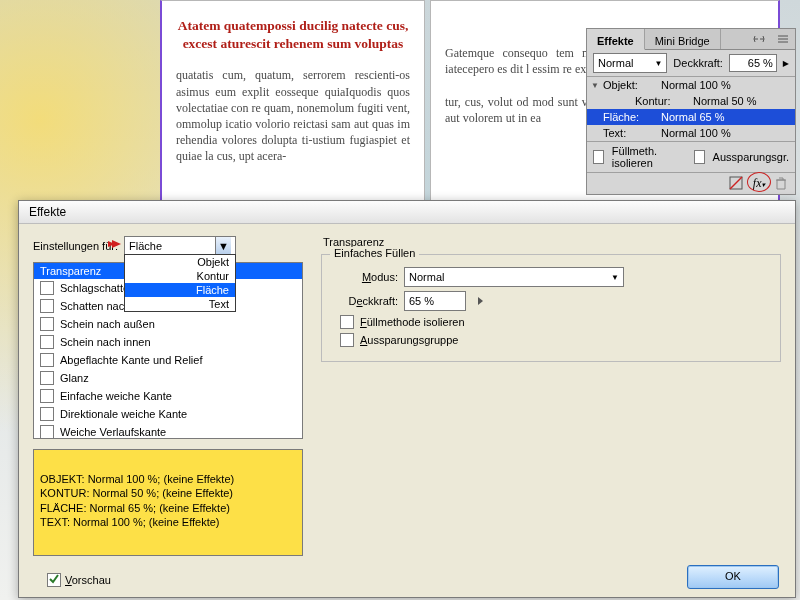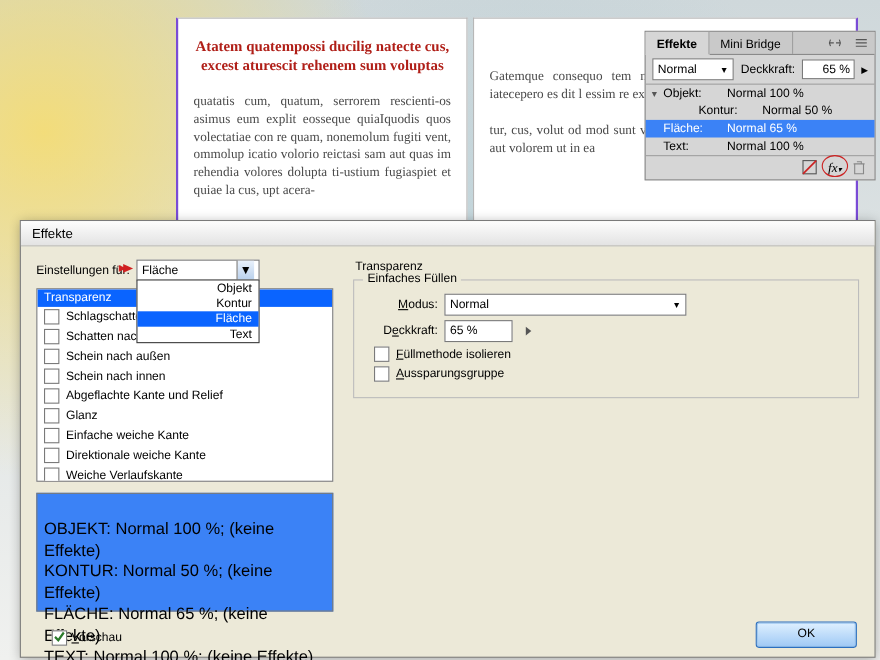--- a/index.html
+++ b/index.html
@@ -10,21 +10,21 @@
 }
 .bg {
   position: absolute; inset: 0;
   background:
     radial-gradient(circle at 5% 20%, rgba(255,220,80,0.7), rgba(255,255,255,0) 35%),
     radial-gradient(circle at 60% 40%, rgba(170,200,210,0.6), rgba(255,255,255,0) 50%),
     linear-gradient(180deg,#cfd8db,#f0f1ef);
 }
 
 .page {
-  position: absolute; top: 16px; background: #fff;
+  position: absolute; top: 0; background: #fff;
   border: 1px solid #b7b7b7; padding: 12px 14px;
   box-sizing: border-box; font-family: Georgia, "Times New Roman", serif;
 }
 .page-left  { left: 160px; width: 265px; height: 205px; border-left: 2px solid #7a4bd6; }
 .page-right { left: 430px; width: 350px; height: 205px; border-right: 2px solid #7a4bd6; }
 .red-head { color:#b01f18; font-weight:bold; font-size:13.5px; text-align:center; line-height:1.35; margin:4px 0 14px 0; }
 .body-serif { color:#4a4a4a; font-size:12px; line-height:1.35; text-align:justify; hyphens:auto; }
 
 .panel {
   position:absolute; top:28px; right:4px; width:208px;
@@ -36,21 +36,21 @@
 .ptab.active { background:#d6d6d6; margin-bottom:-1px; border-bottom:1px solid #d6d6d6; font-weight:bold; }
 .ptab-gap { flex:1; }
 .ptab-ico { display:flex; align-items:center; gap:6px; padding:0 6px; }
 .panel-row { display:flex; align-items:center; padding:3px 6px; gap:6px; }
 .panel-sel { flex:1; height:18px; border:1px solid #7a7a7a; background:#fff; padding:0 4px;
   display:flex; align-items:center; justify-content:space-between; }
 .panel-list { border-top:1px solid #a0a0a0; }
 .plist-row { display:flex; padding:2px 2px 2px 16px; align-items:center; cursor:pointer; }
 .plist-row .lab  { flex:0 0 58px; }
 .plist-row .val  { flex:1; }
-.plist-row.sel { background:#3b82f6; color:#fff; }
+.plist-row.sel { background:#1d4ed8; color:#fff; }
 .plist-row .tri { position:absolute; left:4px; font-size:8px; color:#555; }
 .panel-foot { display:flex; align-items:center; padding:3px 6px; gap:8px; border-top:1px solid #a0a0a0;}
 .panel-icons { display:flex; justify-content:flex-end; gap:10px; padding:3px 8px; border-top:1px solid #a0a0a0;}
 .fx-circle { border:1.5px solid #c22; border-radius:50%; width:22px; height:18px;
   position:absolute; right:24px; bottom:2px; pointer-events:none;}
 .chk { width:12px; height:12px; border:1px solid #7a7a7a; background:#fff; display:inline-block; vertical-align:middle;}
 .mini-inp { width:40px; height:16px; border:1px solid #7a7a7a; background:#fff; padding:0 3px;
   display:inline-flex; align-items:center; justify-content:flex-end;}
 
 .dialog {
@@ -72,22 +72,22 @@
 .red-arrow { position:absolute; left:-12px; top:4px; width:0;height:0;
   border-top:4px solid transparent; border-bottom:4px solid transparent; border-left:9px solid #d02020;}
 .red-arrow::after{content:"";position:absolute;right:6px;top:-3px;width:0;height:0;
   border-top:3px solid transparent;border-bottom:3px solid transparent;border-left:7px solid #d02020;}
 .dd-list { position:absolute; top:18px; left:0; right:0; background:#fff; border:1px solid #3a3a3a; z-index:5;}
 .dd-item { padding:1px 6px; cursor:pointer;text-align:right; }
 .dd-item.sel { background:#0a64ff; color:#fff; }
 .fx-list { border:1px solid #7a7a7a; background:#fff; height:178px; overflow:hidden;}
 .fx-item { display:flex; align-items:center; padding:2px 6px; gap:6px; cursor:pointer;}
 .fx-item.sel { background:#0a64ff; color:#fff; }
-.summary { margin-top:10px; border:1px solid #7a7a7a; background:#3b82f6; padding:22px 6px;
-  font-size:15px; line-height:1.3; height:62px;}
+.summary { margin-top:10px; border:1px solid #7a7a7a; background:#fde047; padding:22px 6px;
+  font-size:11px; line-height:1.3; height:62px;}
 .preview-row { display:flex; align-items:center; gap:4px; position:absolute; left:28px; bottom:10px;}
 .group-title { font-size:11px; margin-bottom:6px; padding-left:2px;}
 .fieldset { border:1px solid #bcbcbc; padding:8px 10px 10px 10px; position:relative; margin-top:4px;}
 .fieldset-legend { position:absolute; top:-8px; left:8px; background:#ece9d8; padding:0 4px;}
 .form-row { display:flex; align-items:center; margin:4px 0; gap:6px;}
 .form-label { width:66px; text-align:right; }
 .form-label u{text-decoration:underline;}
 .sel-box { border:1px solid #7a7a7a; background:#fff; height:18px; width:210px; padding:0 4px;
   display:flex; align-items:center; justify-content:space-between;}
 .sel-box .arrow{font-size:8px;}
@@ -159,20 +159,27 @@
       </div>
       <div class="plist-row sel" style="position: relative;">
         <span class="lab">Fläche:</span>
         <span class="val">Normal 65 %</span>
       </div>
       <div class="plist-row" style="position: relative;">
         <span class="lab">Text:</span>
         <span class="val">Normal 100 %</span>
       </div>
     </div>
+  <div class="panel-foot">
+    <span class="chk"></span>
+    <span>Füllmeth. isolieren</span>
+    <span style="flex:1"></span>
+    <span class="chk"></span>
+    <span>Aussparungsgr.</span>
+  </div>
   <div class="panel-icons" style="position:relative">
     <span>
         <svg width="14" height="14">
           <rect x="1" y="1" width="12" height="12" fill="none" stroke="#555"></rect>
           <path d="M1 13L13 1" stroke="#c22" stroke-width="1.5"></path>
         </svg>
       </span>
     <span style="font-style:italic;font-family:Georgia,serif;font-size:12px">fx<span style="font-size:7px">▾</span></span>
     <span>
         <svg width="12" height="14">

